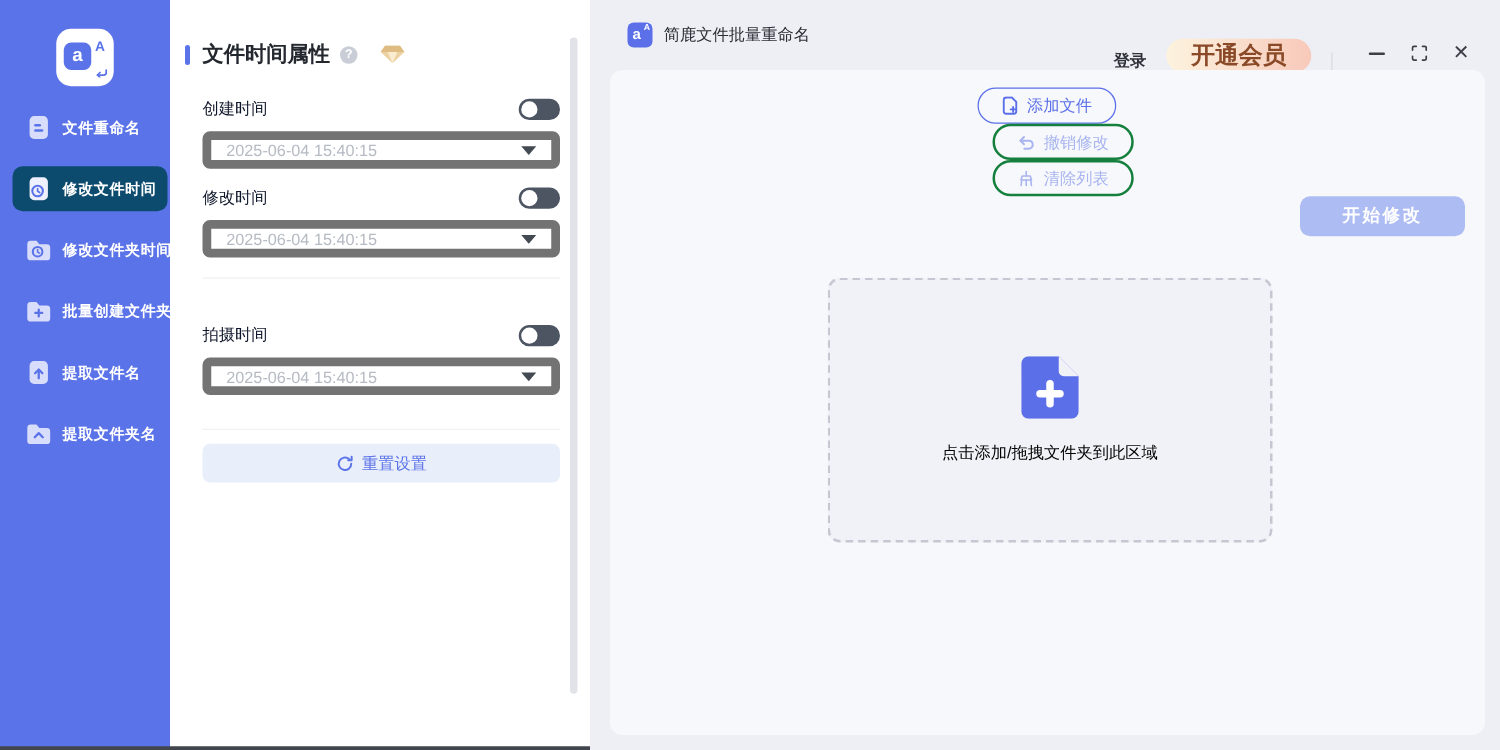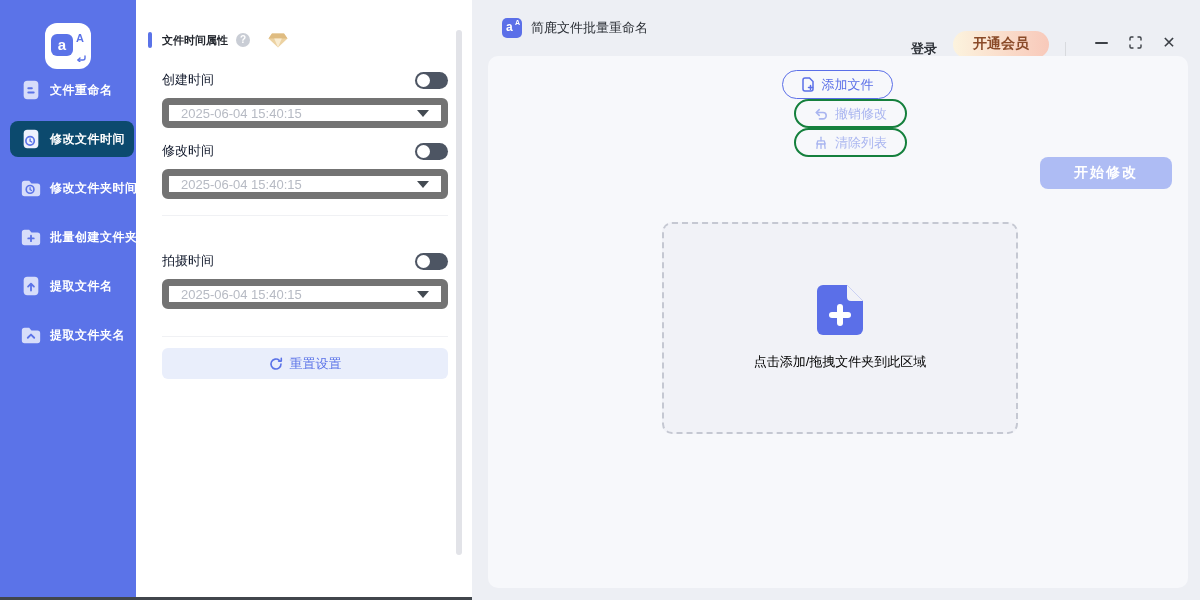--- a/index.html
+++ b/index.html
@@ -6,31 +6,31 @@
   html,body { width:1200px; height:600px; overflow:hidden; }
   body { font-family:"Liberation Sans","DejaVu Sans",sans-serif; background:#edeff4; }
   .app { position:relative; display:flex; width:1200px; height:600px; }
 
   
   .sidebar { width:136px; height:600px; background:#5b73e8; flex:0 0 136px; position:relative; }
   .logo { width:46px; height:46px; background:#ffffff; border-radius:12px; margin:23px auto 0 auto; position:relative; }
   .logo .logo-a { position:absolute; left:6px; top:11px; width:22px; height:22px; background:#5b73e8; border-radius:6px; color:#fff; font-weight:bold; font-size:15px; text-align:center; line-height:21px; }
   .logo .logo-A { position:absolute; right:7px; top:9px; color:#5b73e8; font-weight:bold; font-size:11px; }
   .logo .logo-arrow { position:absolute; right:5px; bottom:7px; }
-  .nav { position:absolute; top:72px; left:0; width:136px; }
+  .nav { position:absolute; top:84px; left:0; width:136px; }
   .nav-item { height:36px; margin:0 2px 13px 10px; display:flex; align-items:center; gap:8px; padding-left:10px; border-radius:8px; cursor:pointer; }
   .nav-item.selected { background:#0c4a6e; }
   .nav-icon { width:22px; height:22px; flex:0 0 22px; display:flex; align-items:center; justify-content:center; }
   .nav-label { color:#ffffff; font-size:12px; font-weight:bold; white-space:nowrap; letter-spacing:.5px; }
 
   
   .settings { width:336px; flex:0 0 336px; background:#ffffff; position:relative; padding:32px 24px 0 26px; }
   .title-row { display:flex; align-items:center; gap:8px; margin-bottom:22px; }
   .title-bar-accent { width:4px; height:16px; background:#5b73e8; border-radius:2px; margin-left:-14px; margin-right:2px; }
-  .panel-title { font-size:11px; font-weight:bold; color:#23272e; }
+  .panel-title { font-size:17px; font-weight:bold; color:#23272e; }
   .help-badge { width:14px; height:14px; border-radius:50%; background:#c9cdd5; color:#fff; font-size:10px; font-weight:bold; text-align:center; line-height:14px; }
   .vip-gem { margin-left:10px; }
   .field-head { display:flex; justify-content:space-between; align-items:center; height:20px; }
   .field-label { font-size:13px; color:#0f172a; }
   .toggle { width:33px; height:17px; border-radius:9px; background:#4d5563; position:relative; cursor:pointer; }
   .toggle .knob { position:absolute; left:2px; top:2px; width:13px; height:13px; border-radius:50%; background:#ffffff; }
   .date-input { margin-top:8px; height:30px; border:7px solid #737373; border-radius:6px; display:flex; align-items:center; justify-content:space-between; padding:0 12px; background:#fff; cursor:pointer; }
   .date-value { font-size:13px; color:#b6bac3; }
   .caret-down { width:0; height:0; border-left:6px solid transparent; border-right:6px solid transparent; border-top:7px solid #434a52; }
   .divider { height:1px; background:#f0f1f4; }
@@ -42,21 +42,21 @@
 
   
   .main { flex:1; background:#edeff4; position:relative; }
   .titlebar { height:56px; display:flex; align-items:center; padding:0 16px 0 30px; }
   .app-ico { width:20px; height:20px; background:#5b6fe8; border-radius:5px; position:relative; flex:0 0 20px; }
   .app-ico .ia { position:absolute; left:4px; top:2px; color:#fff; font-size:12px; font-weight:bold; }
   .app-ico .iA { position:absolute; right:2px; top:1px; color:#fff; font-size:7px; font-weight:bold; }
   .app-title { font-size:13px; color:#2a2e34; margin-left:9px; }
   .tb-right { margin-left:auto; display:flex; align-items:flex-end; }
   .login-link { font-size:13px; color:#2e3238; font-weight:bold; cursor:pointer; }
-  .vip-btn { margin-left:16px; height:27px; padding:0 20px; border:none; border-radius:14px; background:linear-gradient(90deg,#fcf3de 0%,#f8c9ba 100%); color:#8a4a28; font-size:14px; font-weight:bold; cursor:pointer; font-family:inherit;margin-top:32px; }
+  .vip-btn { margin-left:16px; height:27px; padding:0 20px; border:none; border-radius:14px; background:linear-gradient(90deg,#fcf3de 0%,#f8c9ba 100%); color:#8a4a28; font-size:19px; font-weight:bold; cursor:pointer; font-family:inherit;margin-top:32px; }
   .tb-sep { width:1px; height:16px; background:#d8dade; margin:0 16px; }
   .win-btn { width:30px; height:30px; border:none; background:transparent; display:flex; align-items:center; justify-content:center; cursor:pointer; margin-left:4px; }
   .min-glyph { width:13px; height:2px; background:#3c4046; border-radius:1px; }
   .close-glyph { font-size:16px; color:#3c4046; line-height:1; }
 
   .workspace { position:absolute; left:16px; top:56px; width:700px; height:532px; background:#f7f8fb; border-radius:10px; }
   .toolbar { display:flex; align-items:center; padding:14px 16px 0 14px;flex-direction:column; }
   .pill-btn { height:29px; padding:0 18px; border-radius:15px; background:transparent; display:flex; align-items:center; gap:7px; font-size:13px; cursor:pointer; font-family:inherit; }
   .pill-btn.enabled { border:1px solid #5b6fe8; color:#5b6fe8; }
   .pill-btn.disabled { border:2px solid #15803d; color:#a9b5f0; }

